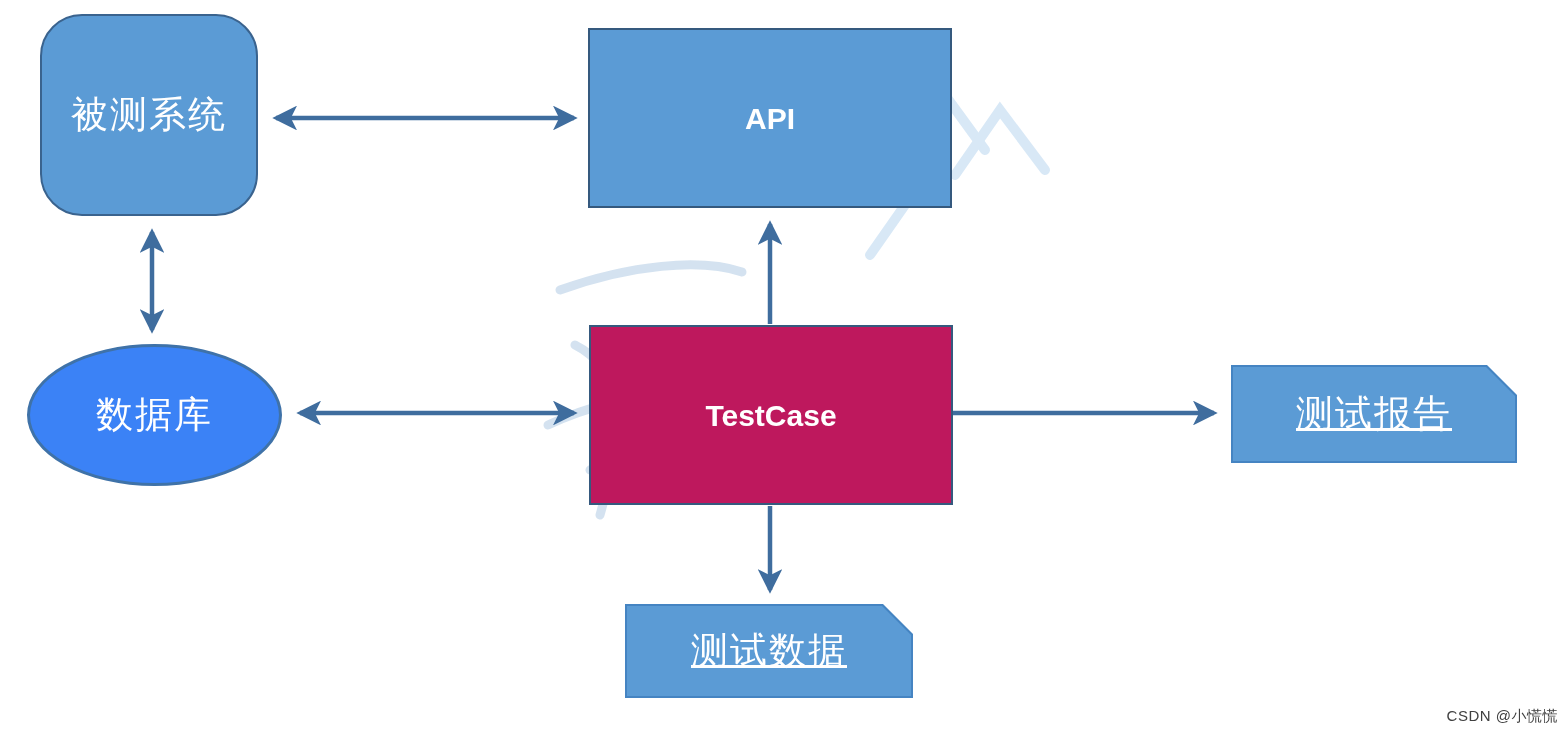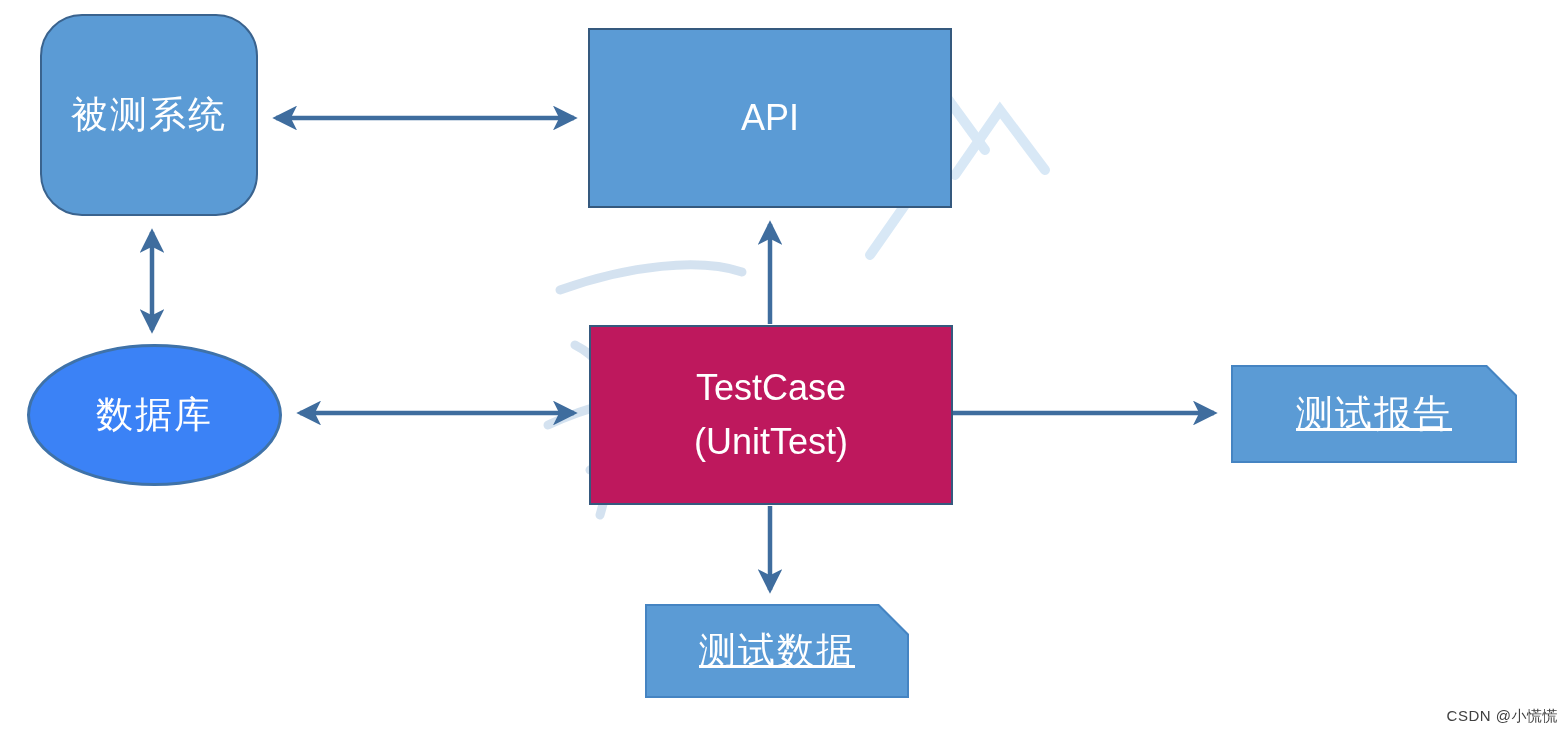--- a/index.html
+++ b/index.html
@@ -21,21 +21,21 @@
     position: absolute;
     display: flex;
     flex-direction: column;
     align-items: center;
     justify-content: center;
     color: #ffffff;
     text-align: center;
     box-sizing: border-box;
   }
   .zh { font-size: 37px; letter-spacing: 2px; font-weight: 400; }
-  .en { font-size: 36px; font-weight: 400; line-height: 1.5; }
+  .en { font-size: 30px; font-weight: 700; line-height: 1.5; }
   
   .sut {
     left: 40px; top: 14px; width: 218px; height: 202px;
     background: #5b9bd5;
     border: 2px solid #3a638e;
     border-radius: 42px;
   }
   
   .api {
     left: 588px; top: 28px; width: 364px; height: 180px;
@@ -70,21 +70,21 @@
     background: #5b9bd5;
     clip-path: polygon(0 0, calc(100% - 29px) 0, 100% 29px, 100% 100%, 0 100%);
   }
   .card .card-label {
     position: absolute; inset: 0;
     display: flex; align-items: center; justify-content: center;
     color: #ffffff;
     text-decoration: underline;
   }
   .report   { left: 1231px; top: 365px; width: 286px; height: 98px; }
-  .testdata { left: 645px;  top: 604px; width: 264px; height: 94px; }
+  .testdata { left: 625px;  top: 604px; width: 288px; height: 94px; }
   .credit {
     position: absolute;
     right: 10px; bottom: 8px;
     color: #404040;
     font-size: 15px;
     letter-spacing: 0.5px;
   }
 </style>
 </head>
 <body>
@@ -131,21 +131,20 @@
   <div class="node api">
     <div class="en">API</div>
   </div>
 
   <div class="node db">
     <div class="zh">数据库</div>
   </div>
 
   <div class="node testcase">
     <div class="en">TestCase</div>
-    <div class="en">(UnitTest)</div>
   </div>
 
   <div class="card report">
     <div class="card-border"></div>
     <div class="card-fill"></div>
     <div class="card-label zh">测试报告</div>
   </div>
 
   <div class="card testdata">
     <div class="card-border"></div>

